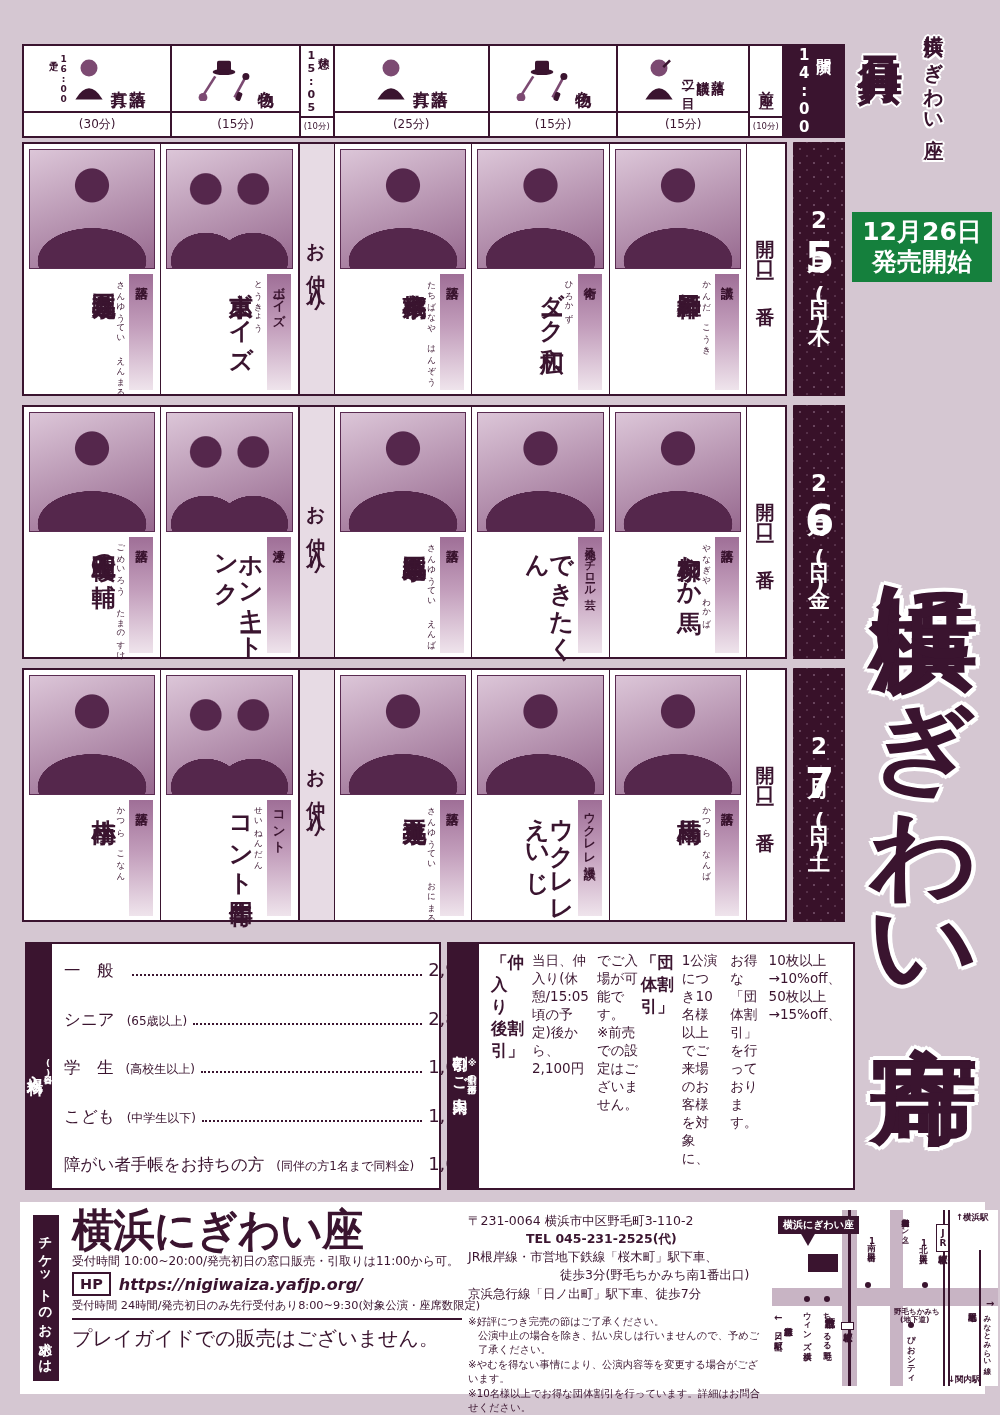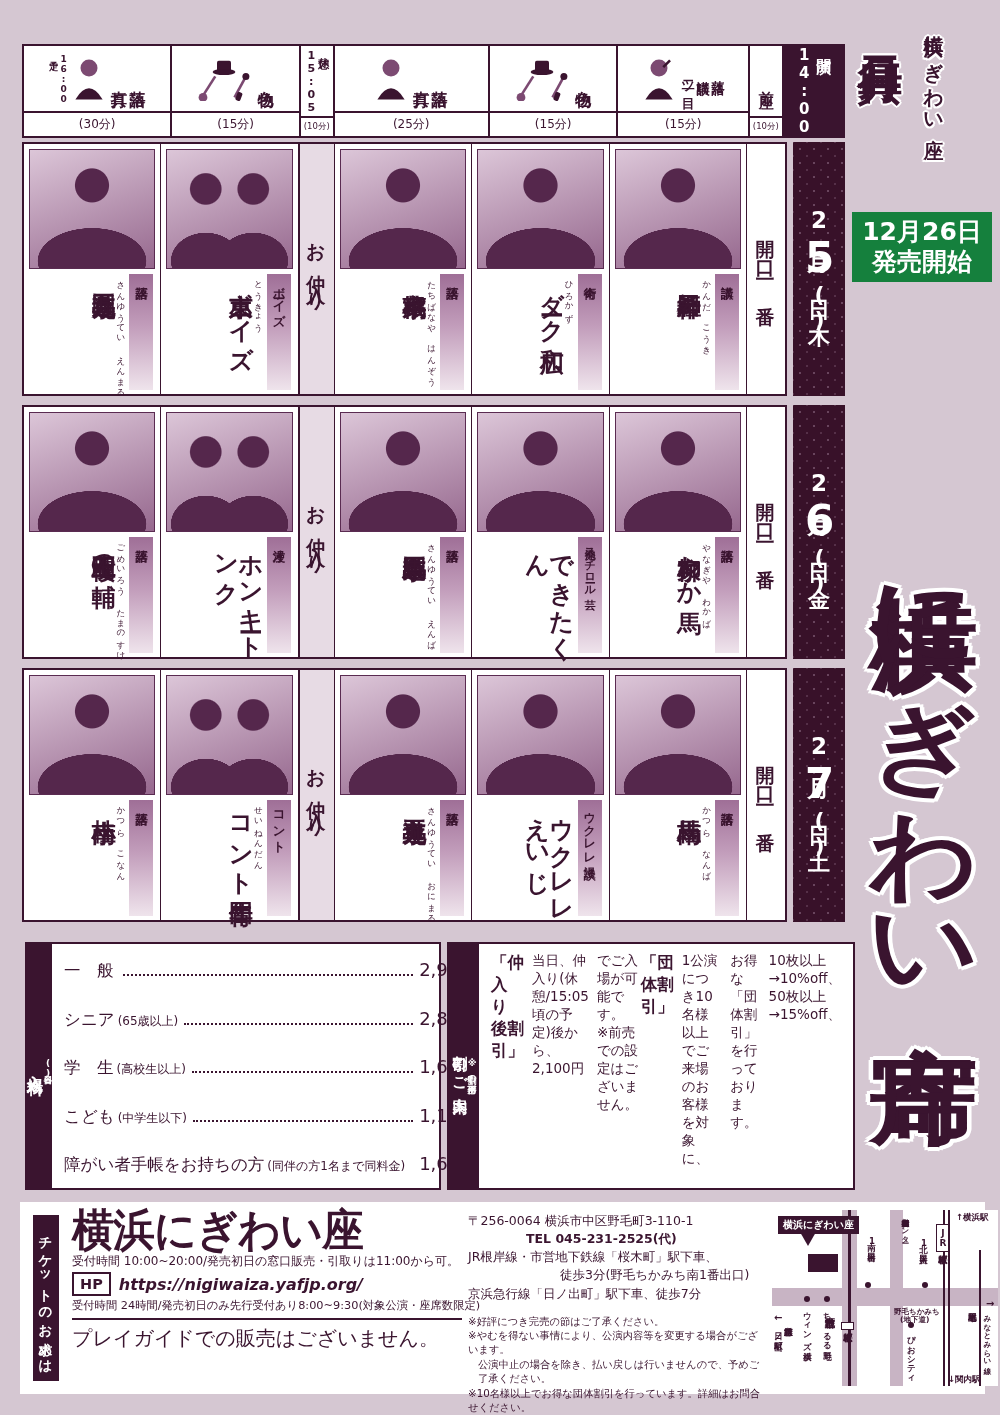--- a/index.html
+++ b/index.html
@@ -62,21 +62,21 @@
   
   .infobox{position:absolute;top:942px;height:248px;border:2.5px solid #3a142f;background:#fff;display:flex;box-sizing:border-box;}
   #pricebox{left:25px;width:416px;}
   #discbox{left:447px;width:408px;}
   .sidecol{width:30px;background:#3a142f;color:#fff;display:flex;flex-direction:row;align-items:center;justify-content:center;}
   .sidecol .v{font-weight:bold;line-height:1;}
   .side-main{font-size:16px;letter-spacing:2px;}
   .side-note{font-size:9px;margin-top:4px;}
   #pricelist{flex:1;display:flex;flex-direction:column;justify-content:space-between;padding:14px 14px 12px 12px;}
   .prline{display:flex;align-items:baseline;font-size:16.5px;white-space:nowrap;}
-  .prnote{font-size:12px;margin-left:3px;}
+  .prnote{font-size:12px;margin-left:12px;}
   .prlead{flex:1;border-bottom:2.5px dotted #3a142f;margin:0 6px 4px 6px;min-width:10px;}
   .prlead.none{border-bottom:none;margin:0 2px;}
   .prprice{font-size:18px;}
   #disccontent{flex:1;padding:8px 12px;display:flex;flex-direction:row;justify-content:space-between;}
   .dhead{font-size:16.5px;font-weight:bold;}
   .dline{font-size:13.5px;padding-left:8px;}
 
   
   #footer{position:absolute;left:20px;top:1202px;width:965px;height:192px;background:#fff;}
   #tick-side{position:absolute;left:13px;top:13px;bottom:13px;width:26px;background:#3a142f;color:#fff;display:flex;align-items:center;justify-content:center;}
@@ -497,28 +497,28 @@
       <div class="fsmall">受付時間 10:00~20:00/発売初日の窓口販売・引取りは11:00から可。</div>
       <div class="frow">
         <span class="boxlbl">HP</span>
         <span id="furl">https://nigiwaiza.yafjp.org/</span>
       </div>
       <div class="fsmall2">受付時間 24時間/発売初日のみ先行受付あり8:00~9:30(対象公演・座席数限定)</div>
       <div id="fnoplay">プレイガイドでの販売はございません。</div>
     </div>
 
     <div id="fmid">
-      <div>〒256-0064 横浜市中区野毛町3-110-1</div>
+      <div>〒231-0064 横浜市中区野毛町3-110-2</div>
       <div class="addr-ind">TEL 045-231-2525(代)</div>
       <div>JR根岸線・市営地下鉄線「桜木町」駅下車、</div>
       <div class="acc-ind">徒歩3分(野毛ちかみち南1番出口)</div>
       <div>京浜急行線「日ノ出町」駅下車、徒歩7分</div>
       <div class="fnote" style="margin-top:11px">※好評につき完売の節はご了承ください。</div>
+      <div class="fnote fnote-ind">公演中止の場合を除き、払い戻しは行いませんので、予めご了承ください。</div>
       <div class="fnote">※やむを得ない事情により、公演内容等を変更する場合がございます。</div>
-      <div class="fnote fnote-ind">公演中止の場合を除き、払い戻しは行いませんので、予めご了承ください。</div>
       <div class="fnote">※10名様以上でお得な団体割引を行っています。詳細はお問合せください。</div>
 
     </div>
 
     <div id="map">
       <div class="road" style="left:0;top:78px;width:226px;height:18px"></div>
       <div class="road" style="left:70px;top:0;width:15px;height:176px"></div>
       <div class="road" style="left:118px;top:0;width:13px;height:176px"></div>
       <div class="mline" style="left:76px;top:0;width:2.5px;height:176px"></div>
       <div class="mline" style="left:171px;top:0;width:2px;height:176px"></div>

